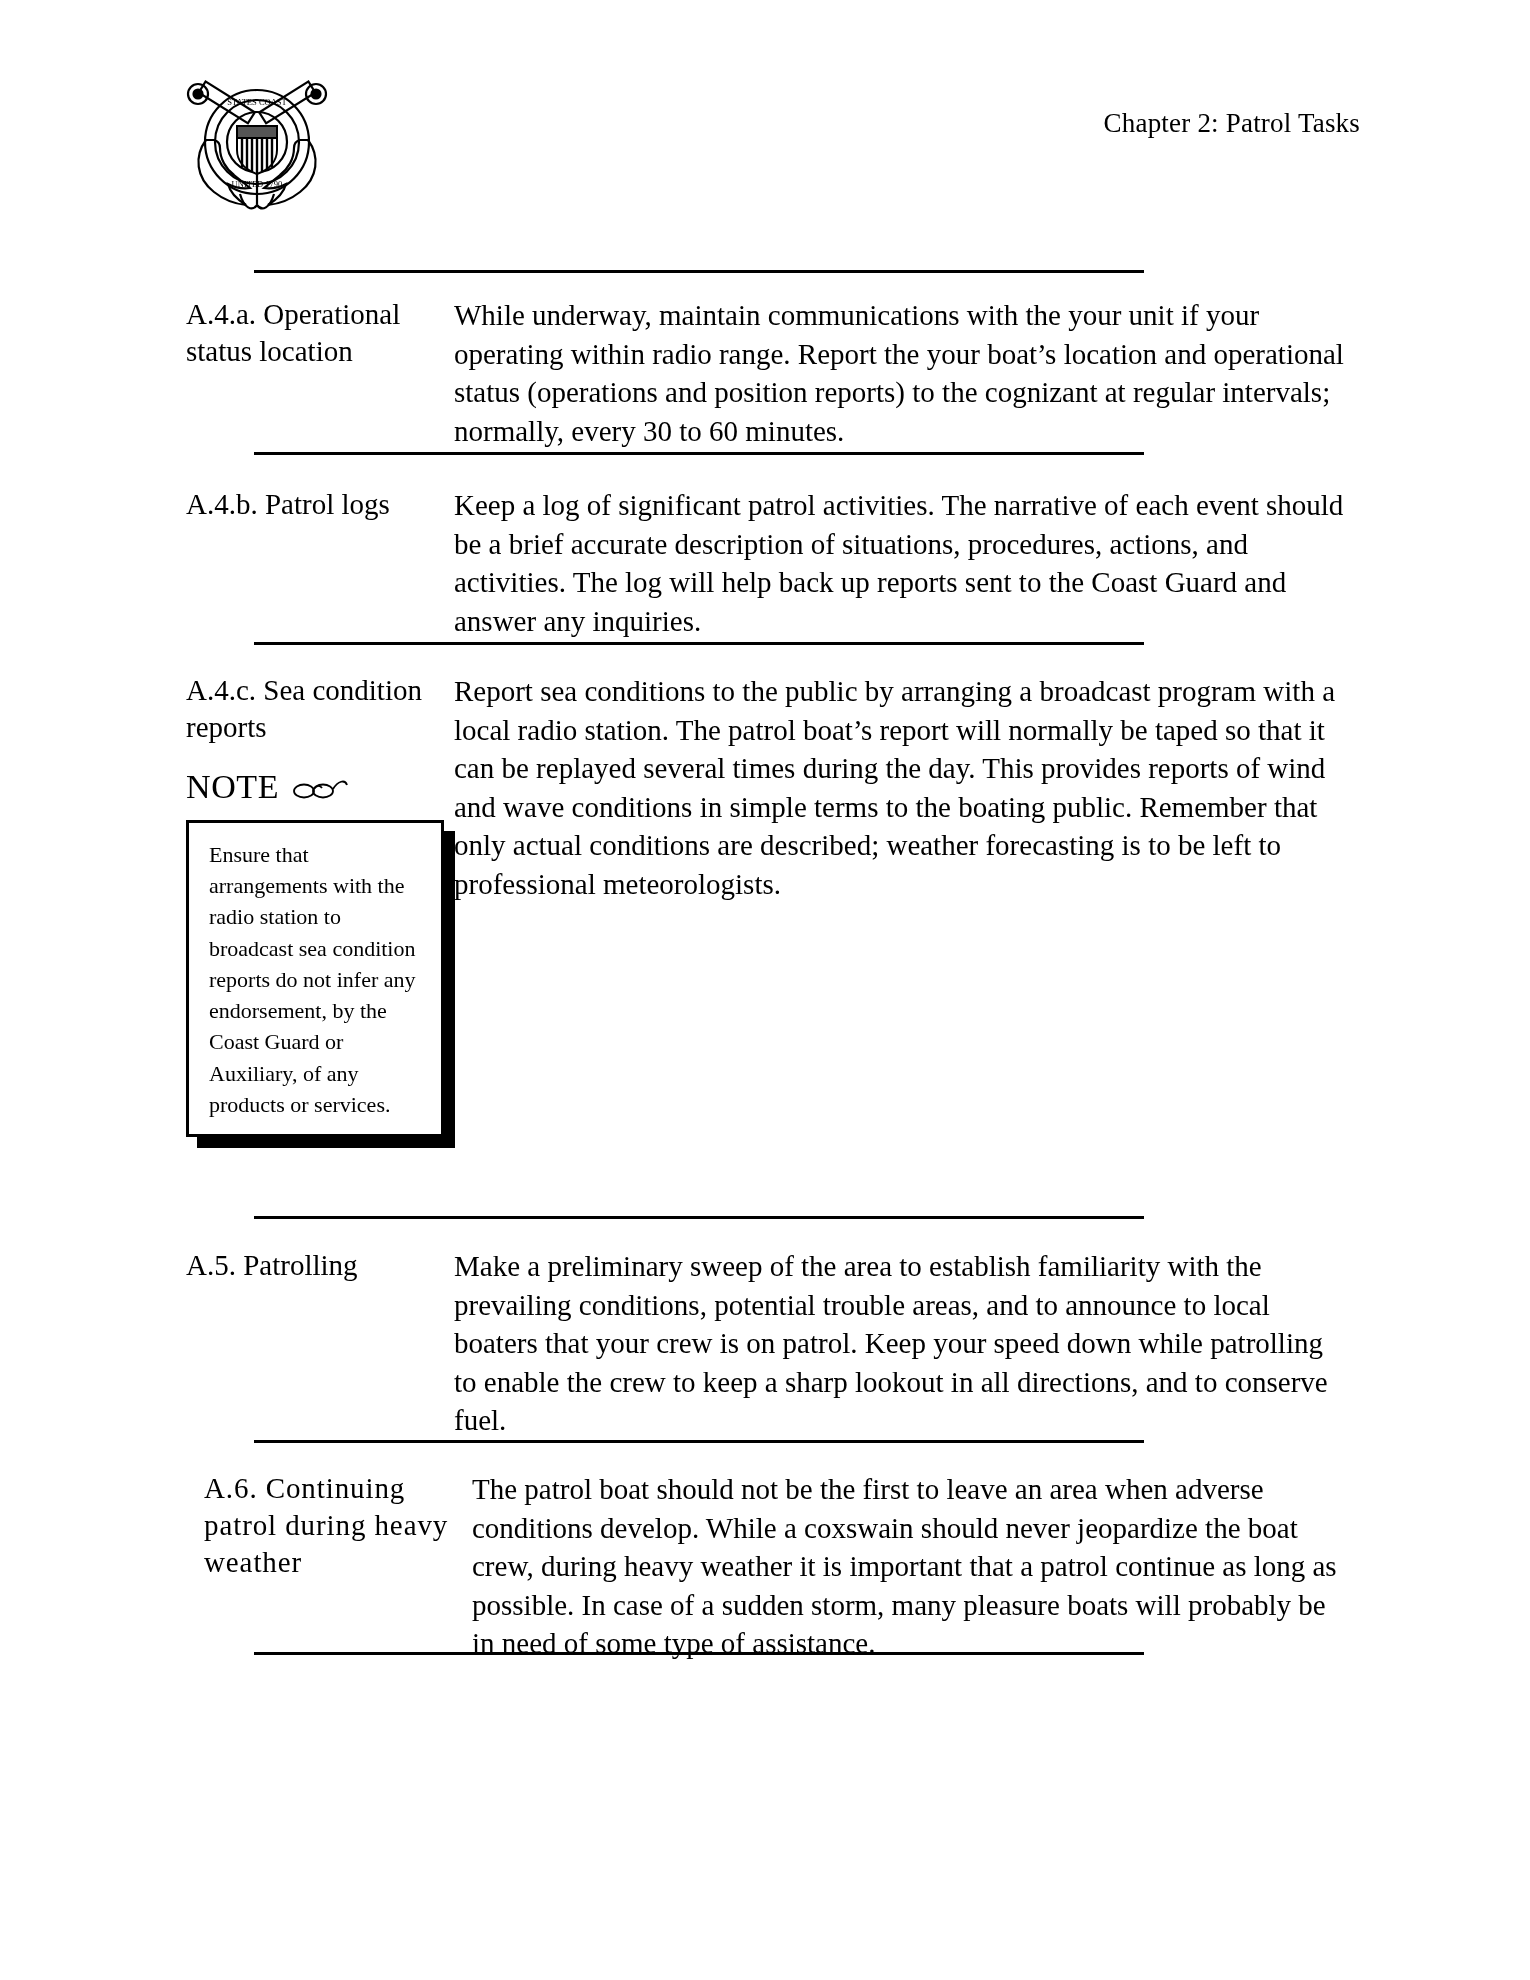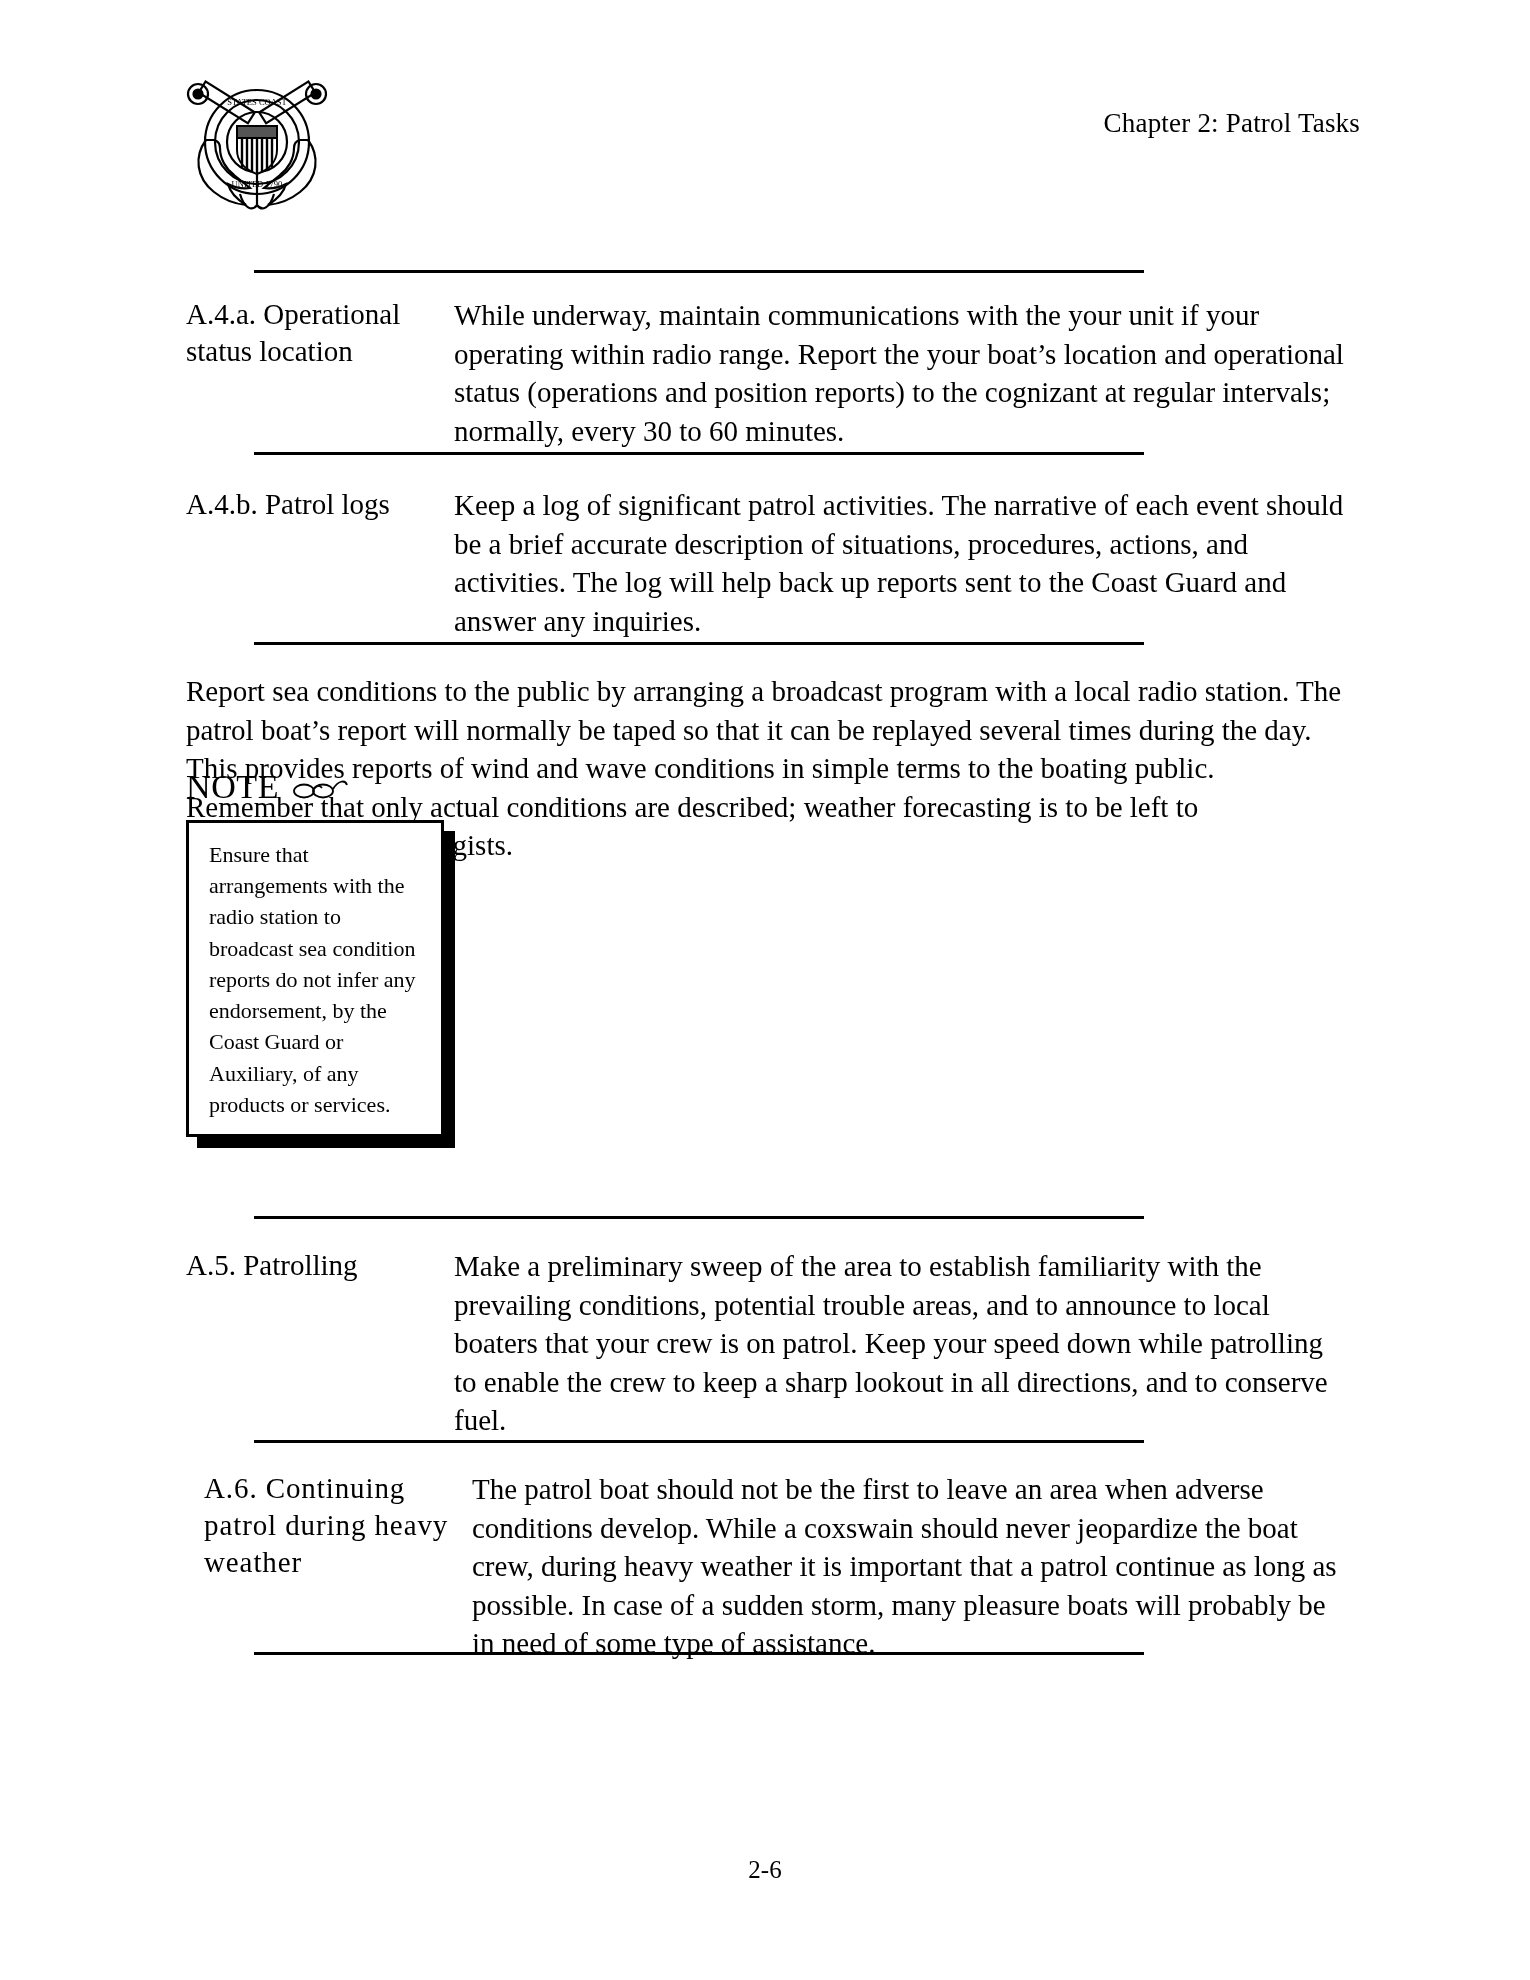--- a/index.html
+++ b/index.html
@@ -208,20 +208,21 @@
       <div class="label">A.4.b.  Patrol logs</div>
       <div class="body-col">
         <p>Keep a log of significant patrol activities. The narrative of each event should be a brief accurate description of situations, procedures, actions, and activities. The log will help back up reports sent to the Coast Guard and answer any inquiries.</p>
       </div>
     </div>
   </div>
 
   <div class="rule" style="top:642px;"></div>
   <div class="section" style="top:672px;">
     <div class="section-inner">
+      <div class="label">A.4.c.  Sea condition reports</div>
       <div class="body-col">
         <p>Report sea conditions to the public by arranging a broadcast program with a local radio station. The patrol boat’s report will normally be taped so that it can be replayed several times during the day. This provides reports of wind and wave conditions in simple terms to the boating public. Remember that only actual conditions are described; weather forecasting is to be left to professional meteorologists.</p>
       </div>
     </div>
   </div>
 
   <div class="note-wrap" style="top:768px;">
     <div class="note-heading">
       <span>NOTE</span>
       <span class="note-glyph">
@@ -255,17 +256,14 @@
     <div class="section-inner">
       <div class="label spaced">A.6.  Continuing patrol during heavy weather</div>
       <div class="body-col">
         <p>The patrol boat should not be the first to leave an area when adverse conditions develop. While a coxswain should never jeopardize the boat crew, during heavy weather it is important that a patrol continue as long as possible. In case of a sudden storm, many pleasure boats will probably be in need of some type of assistance.</p>
       </div>
     </div>
   </div>
 
   <div class="rule" style="top:1652px;"></div>
 
-  <div class="footer">
-    <span>2-6</span>
-  </div>
 
 </div>
 
 </body></html>

